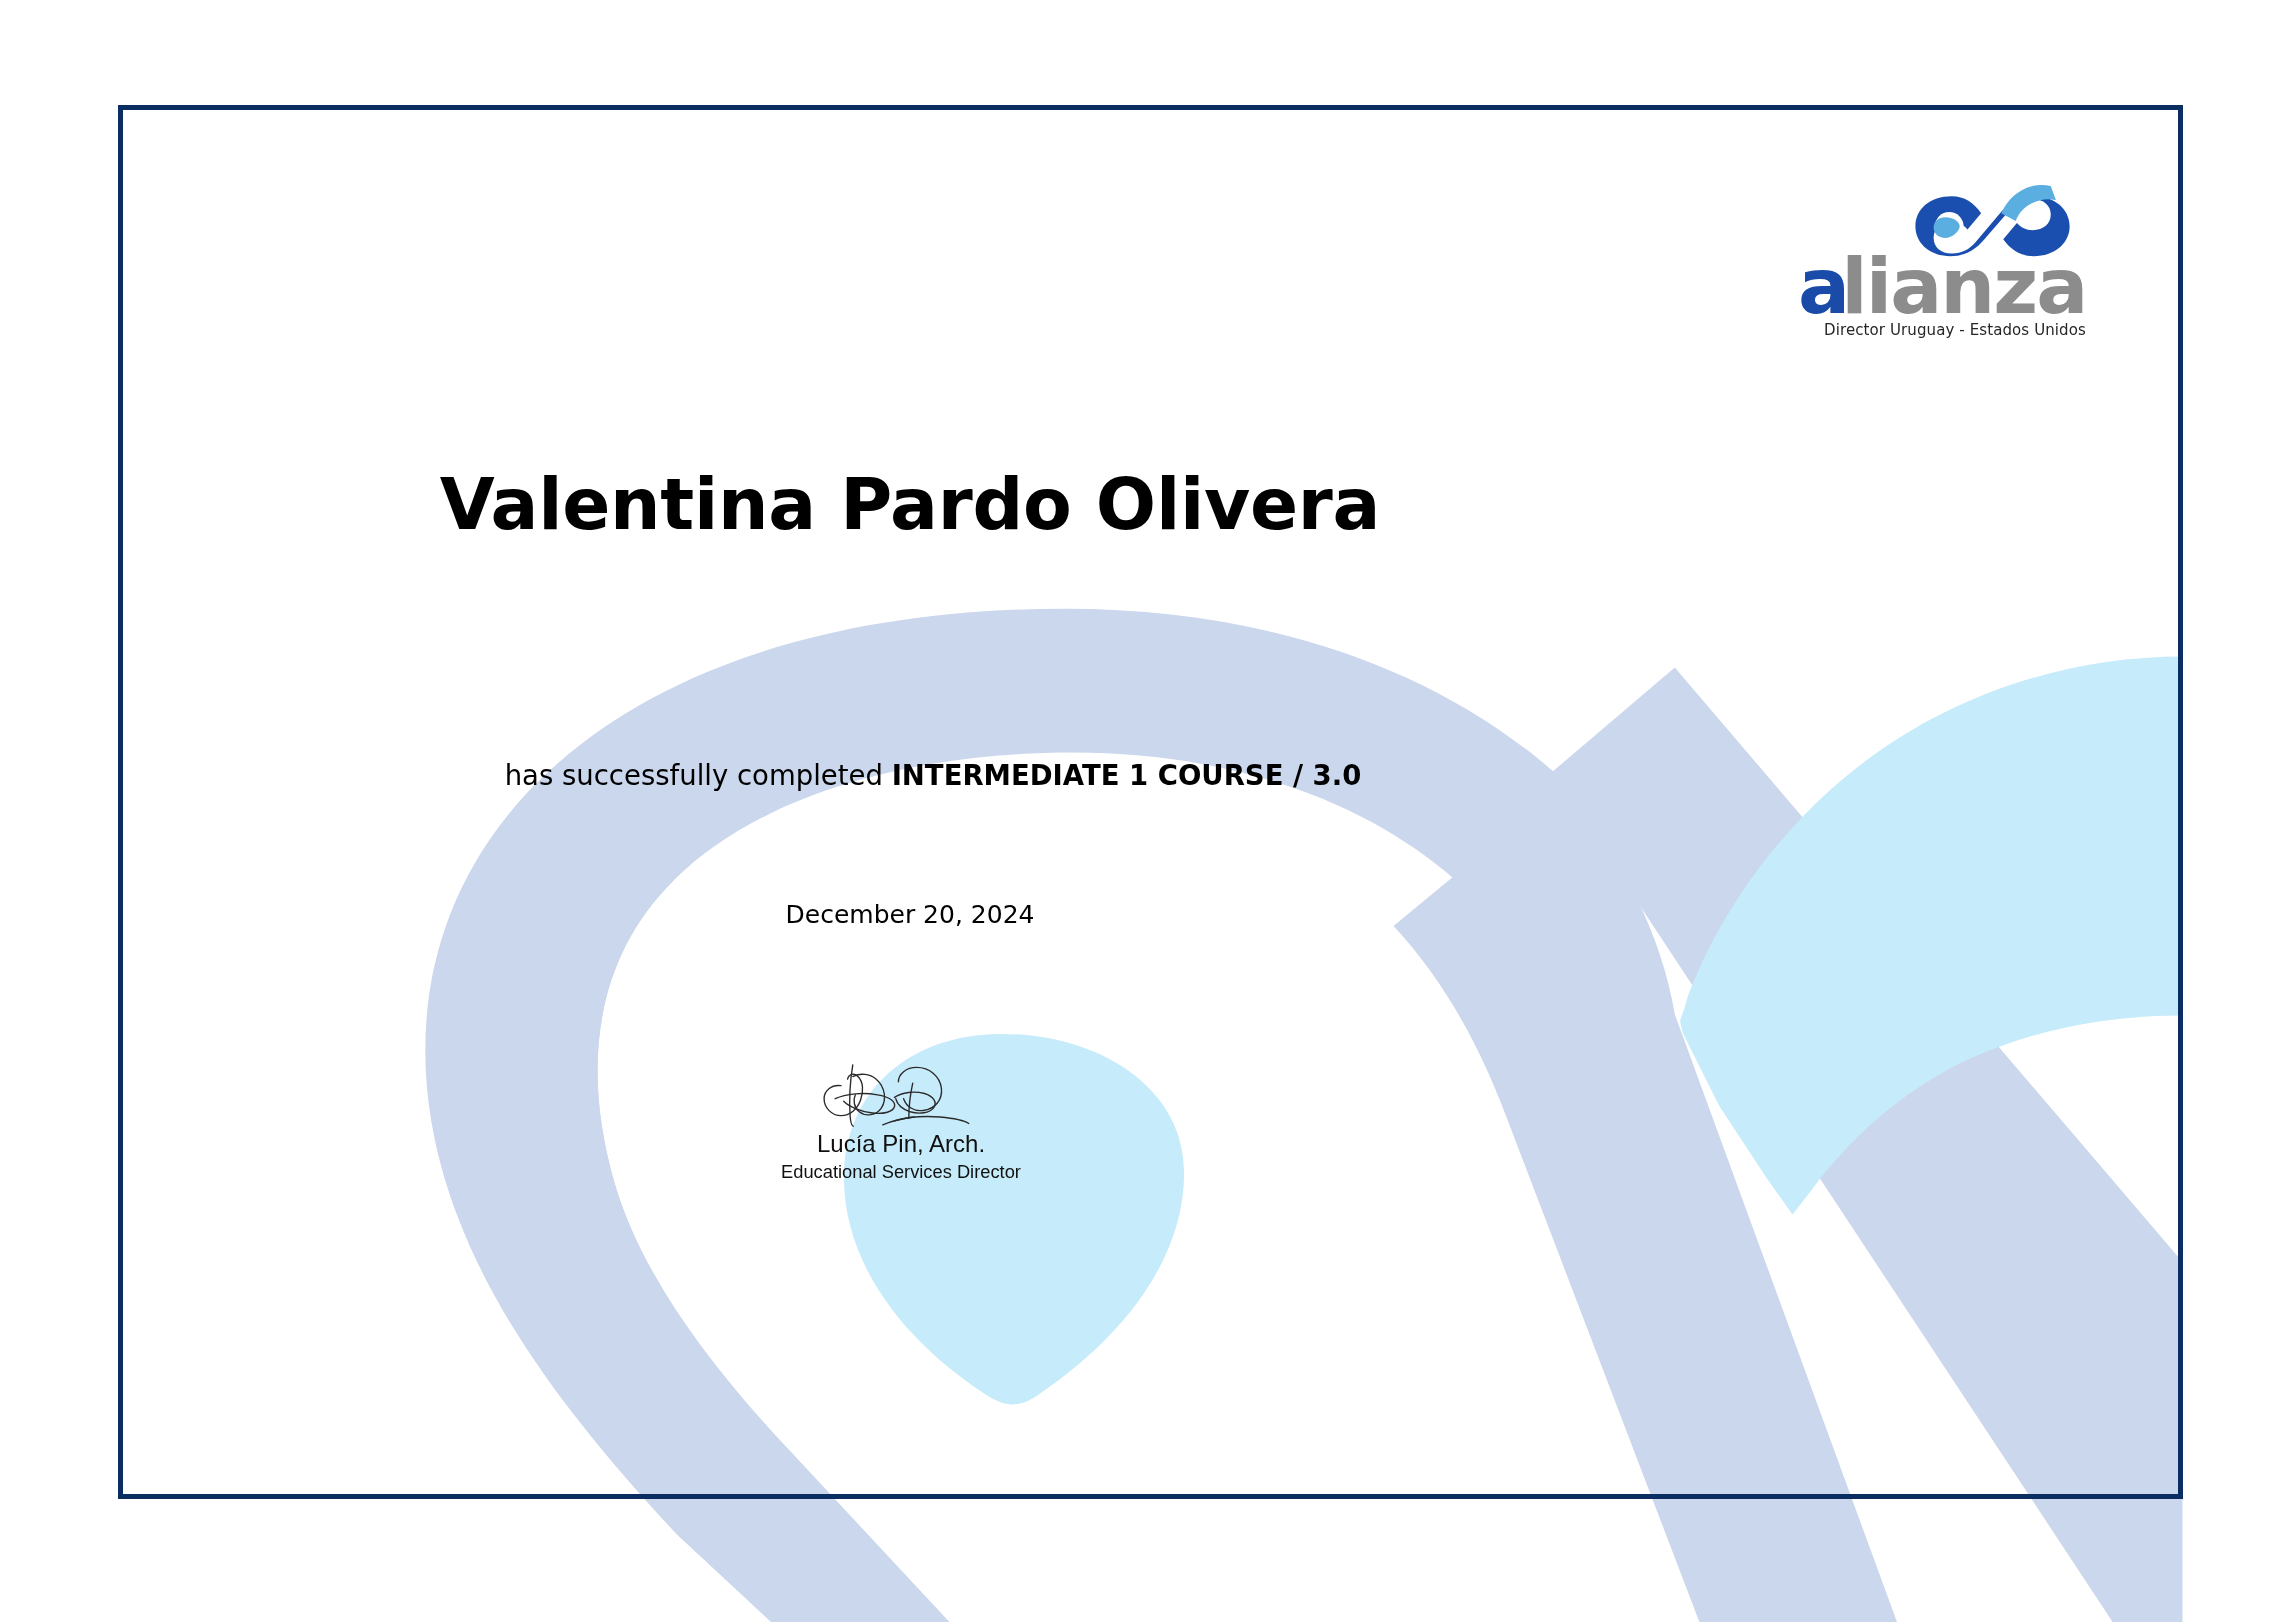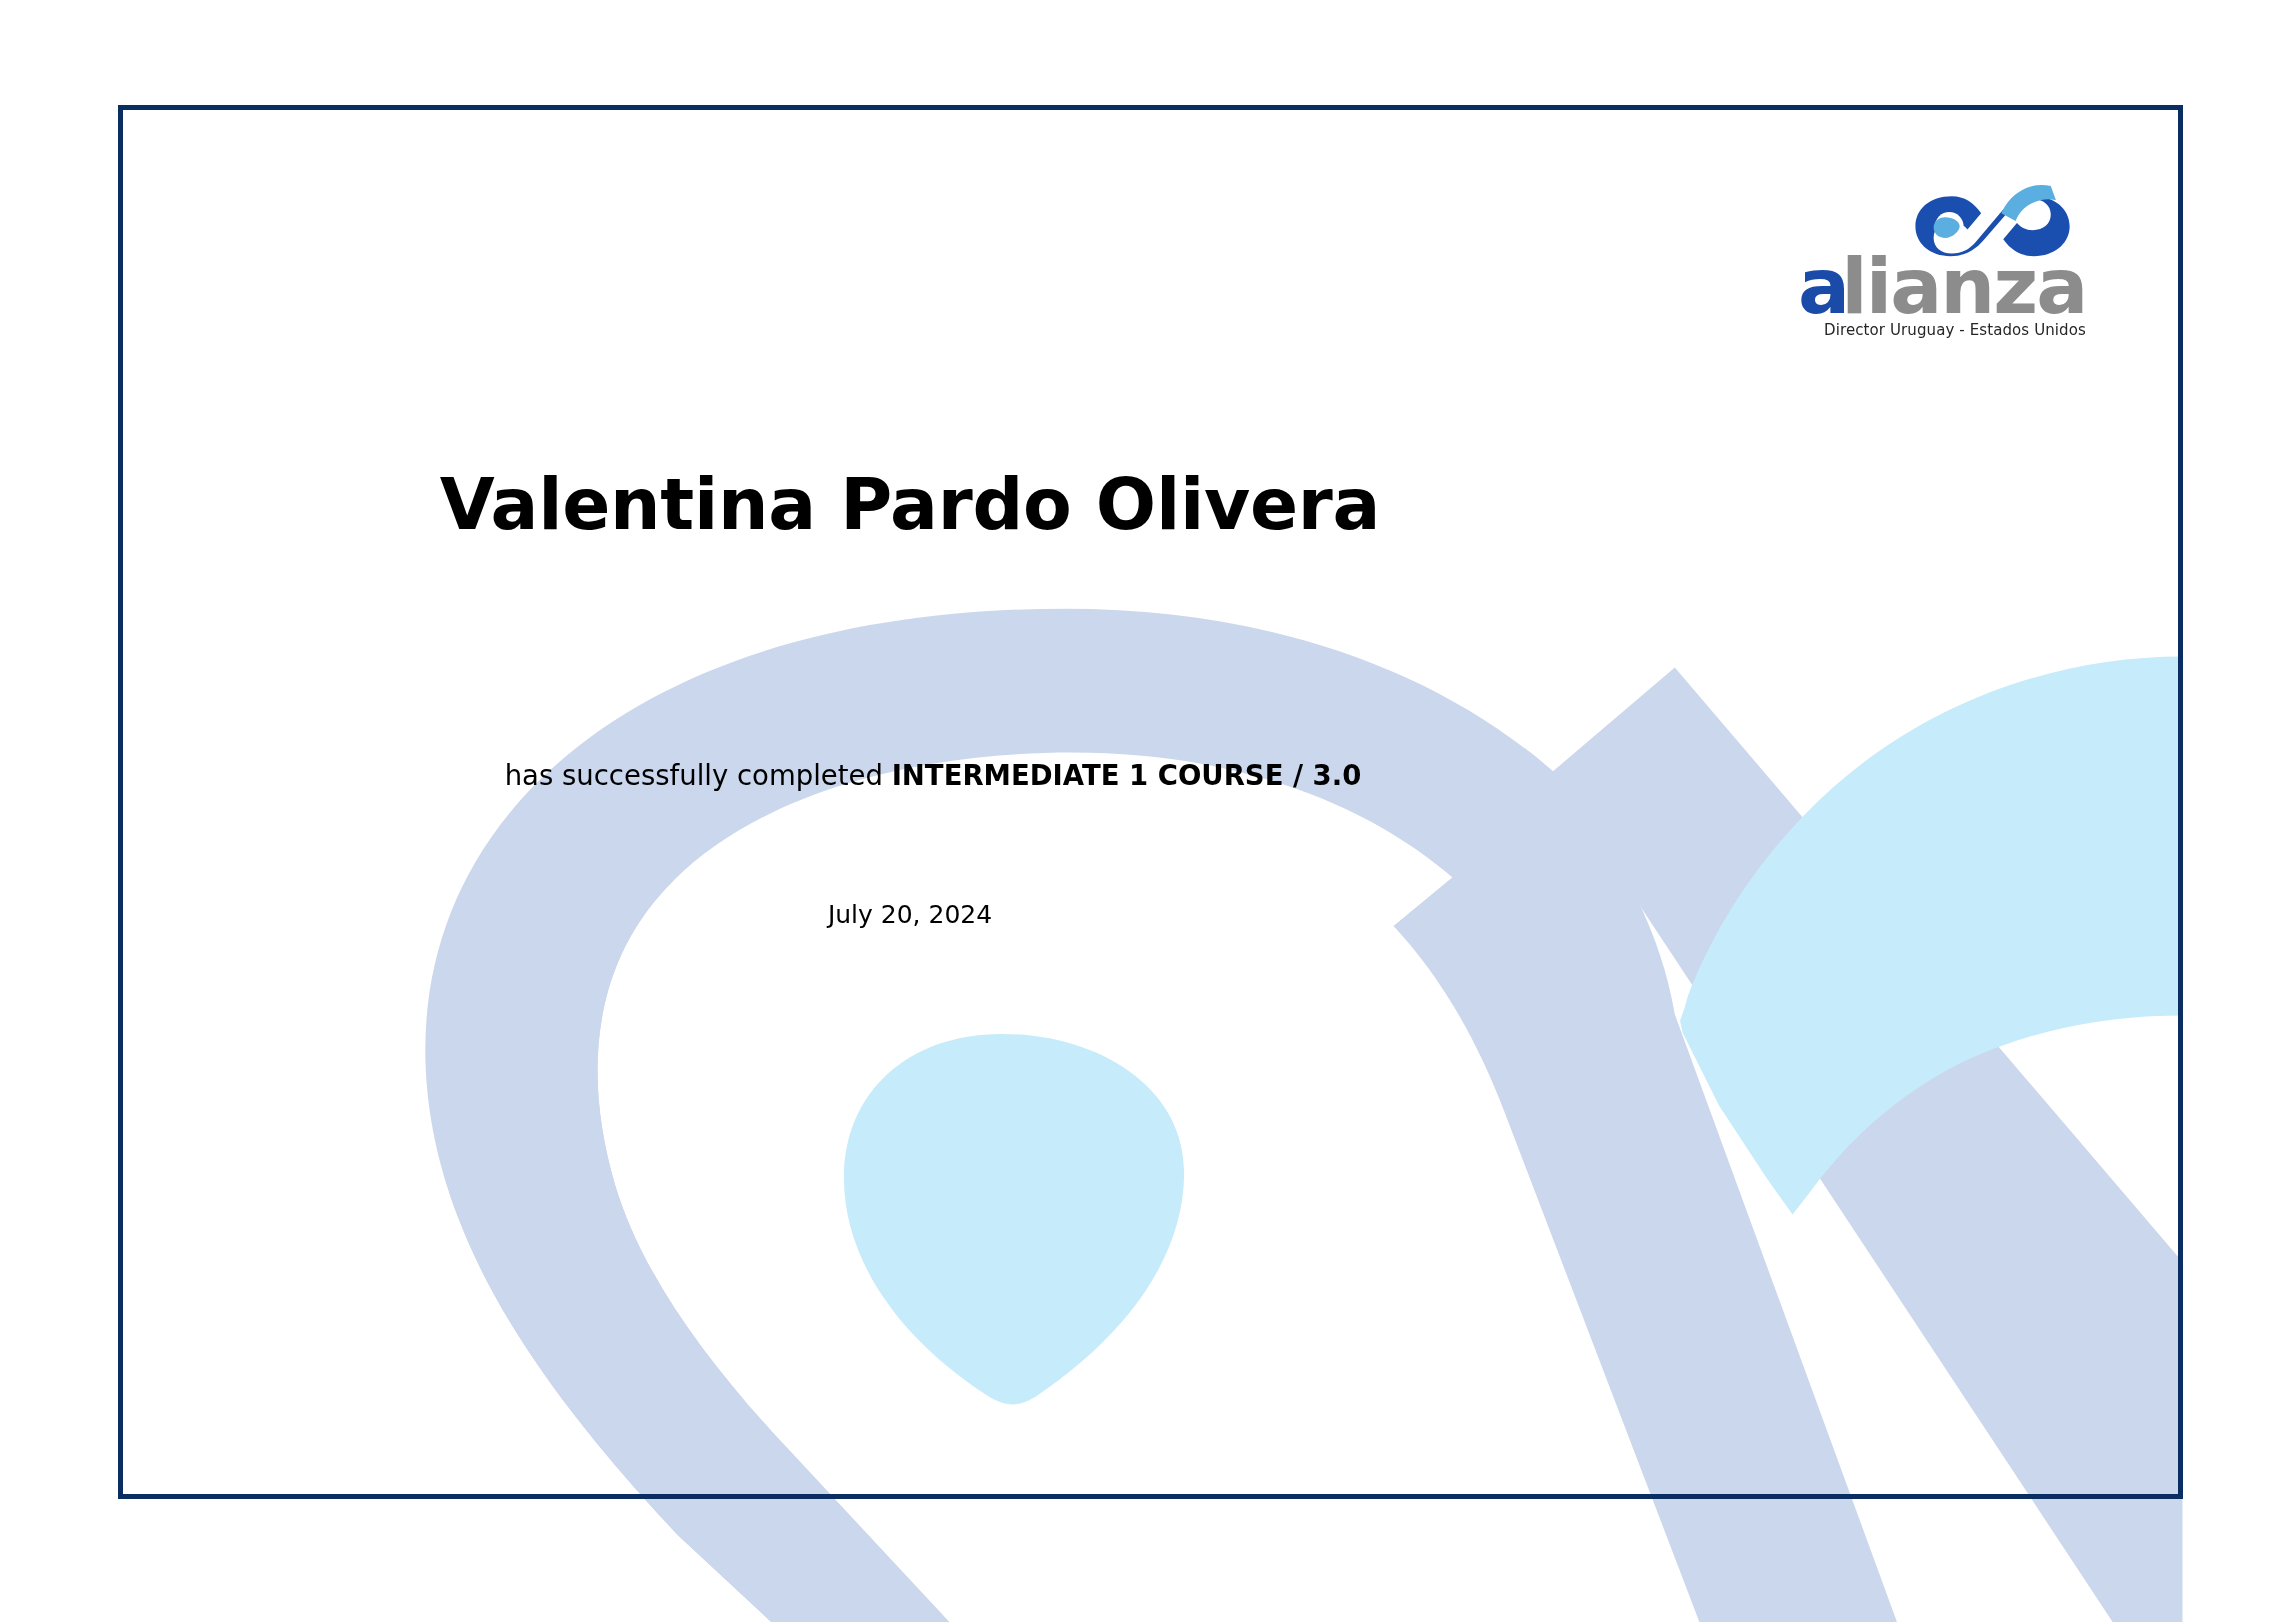--- a/index.html
+++ b/index.html
@@ -295,19 +295,41 @@
   </div>
 
   <div id="content">
 
     <div id="recipient-name">Valentina Pardo Olivera</div>
 
     <div id="completion-line">
       <span>has successfully completed </span><span class="course">INTERMEDIATE 1 COURSE / 3.0</span>
     </div>
 
-    <div id="issue-date">July 20, 2024</div>
-
+    <div id="issue-date">December 20, 2024</div>
+
+    <div id="sig-left" class="sig-block">
+      <svg class="sig-mark" viewBox="0 0 620 112" xmlns="http://www.w3.org/2000/svg" aria-hidden="true">
+        <g fill="none" stroke="#2B2B2B" stroke-width="2.1" stroke-linecap="round" stroke-linejoin="round">
+          <path d="M236,12 C232,36 230,62 232,92 C233,102 235,106 237,106"></path>
+          <path d="M218,44 C203,42 192,52 192,64 C192,78 204,90 218,90 C232,90 243,80 248,66
+                   C253,52 252,38 244,30 C238,24 230,26 228,34"></path>
+          <path d="M236,30 C248,24 262,26 272,34 C286,46 288,66 280,78 C272,90 256,92 246,84
+                   C238,78 236,66 240,58"></path>
+          <path d="M209,64 C226,56 252,54 274,58 C292,61 302,68 300,76 C298,84 284,88 266,86
+                   C248,84 230,76 222,68"></path>
+          <path d="M306,38 C306,26 318,16 334,16 C354,16 370,30 372,48 C374,66 362,80 344,82
+                   C330,84 318,76 314,64"></path>
+          <path d="M300,62 C312,54 330,52 346,56 C360,60 366,70 360,78 C354,86 338,88 324,84
+                   C312,80 304,72 302,64"></path>
+          <path d="M328,40 C324,58 322,76 322,94"></path>
+          <path d="M300,98 C320,92 344,90 370,92 C392,94 408,98 414,102"></path>
+          <path d="M282,104 C296,98 312,94 330,92"></path>
+        </g>
+      </svg>
+      <div class="sig-name">Lucía Pin, Arch.</div>
+      <div class="sig-title">Educational Services Director</div>
+    </div>
 
 
   </div>
 </div>
 
 
 </body></html>

